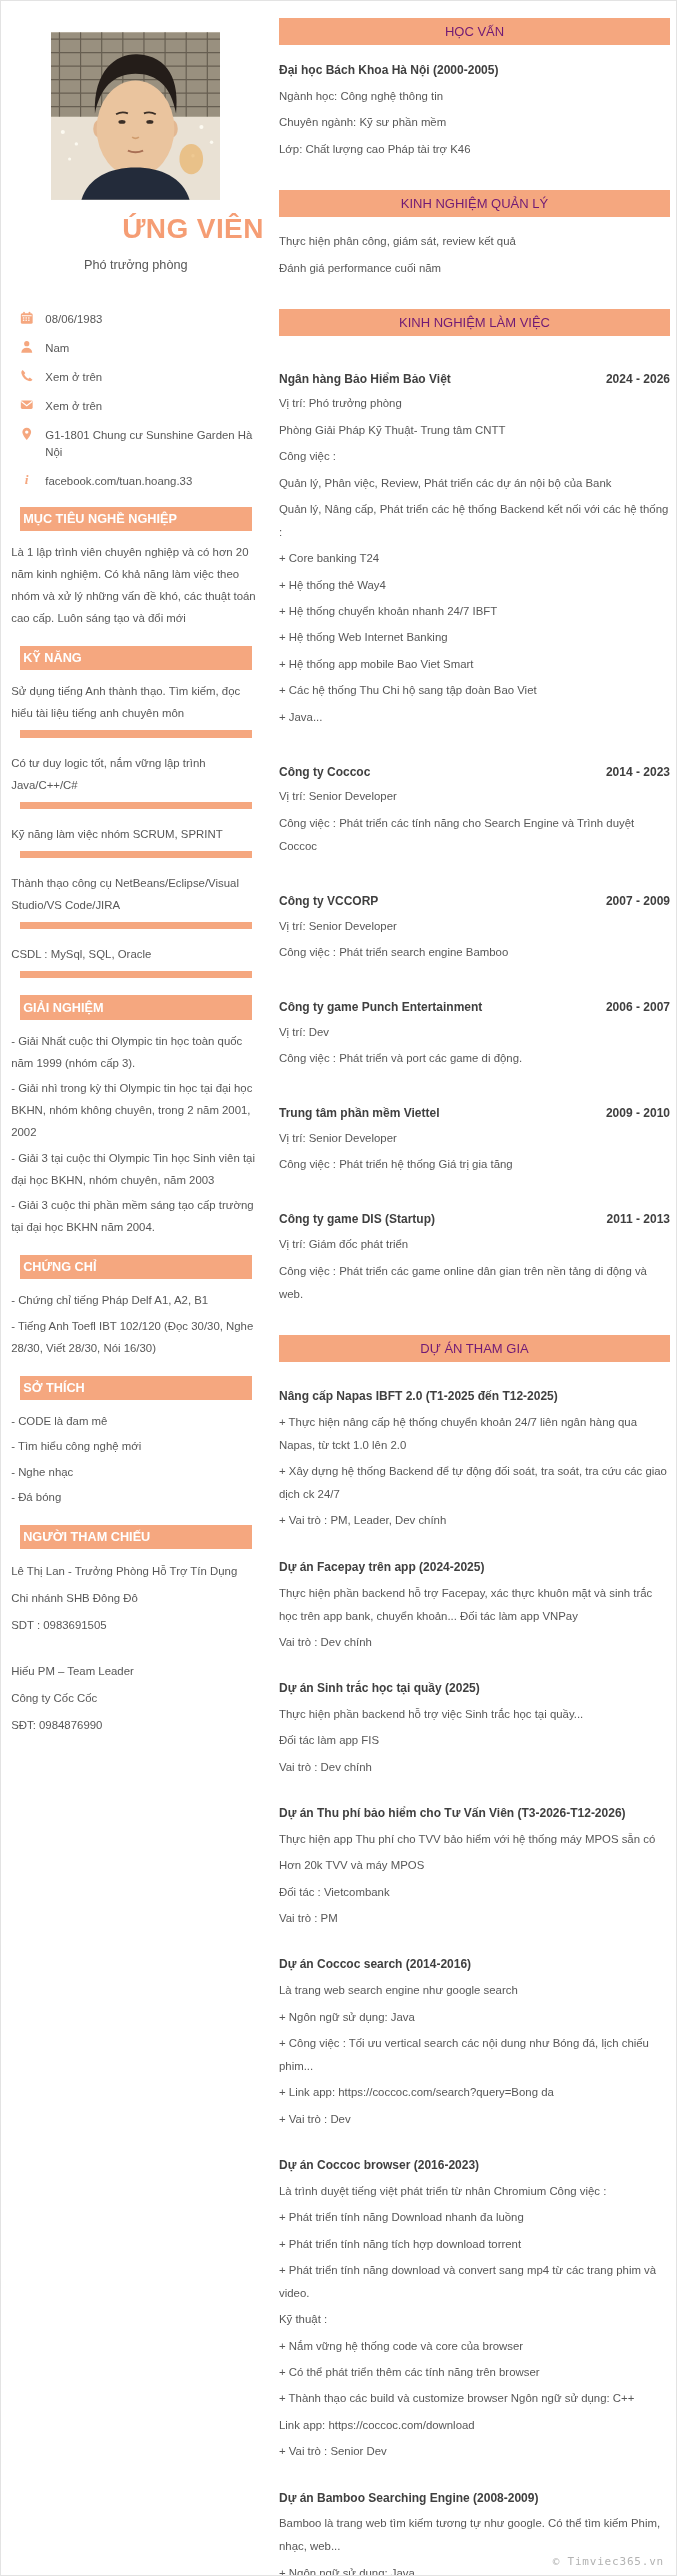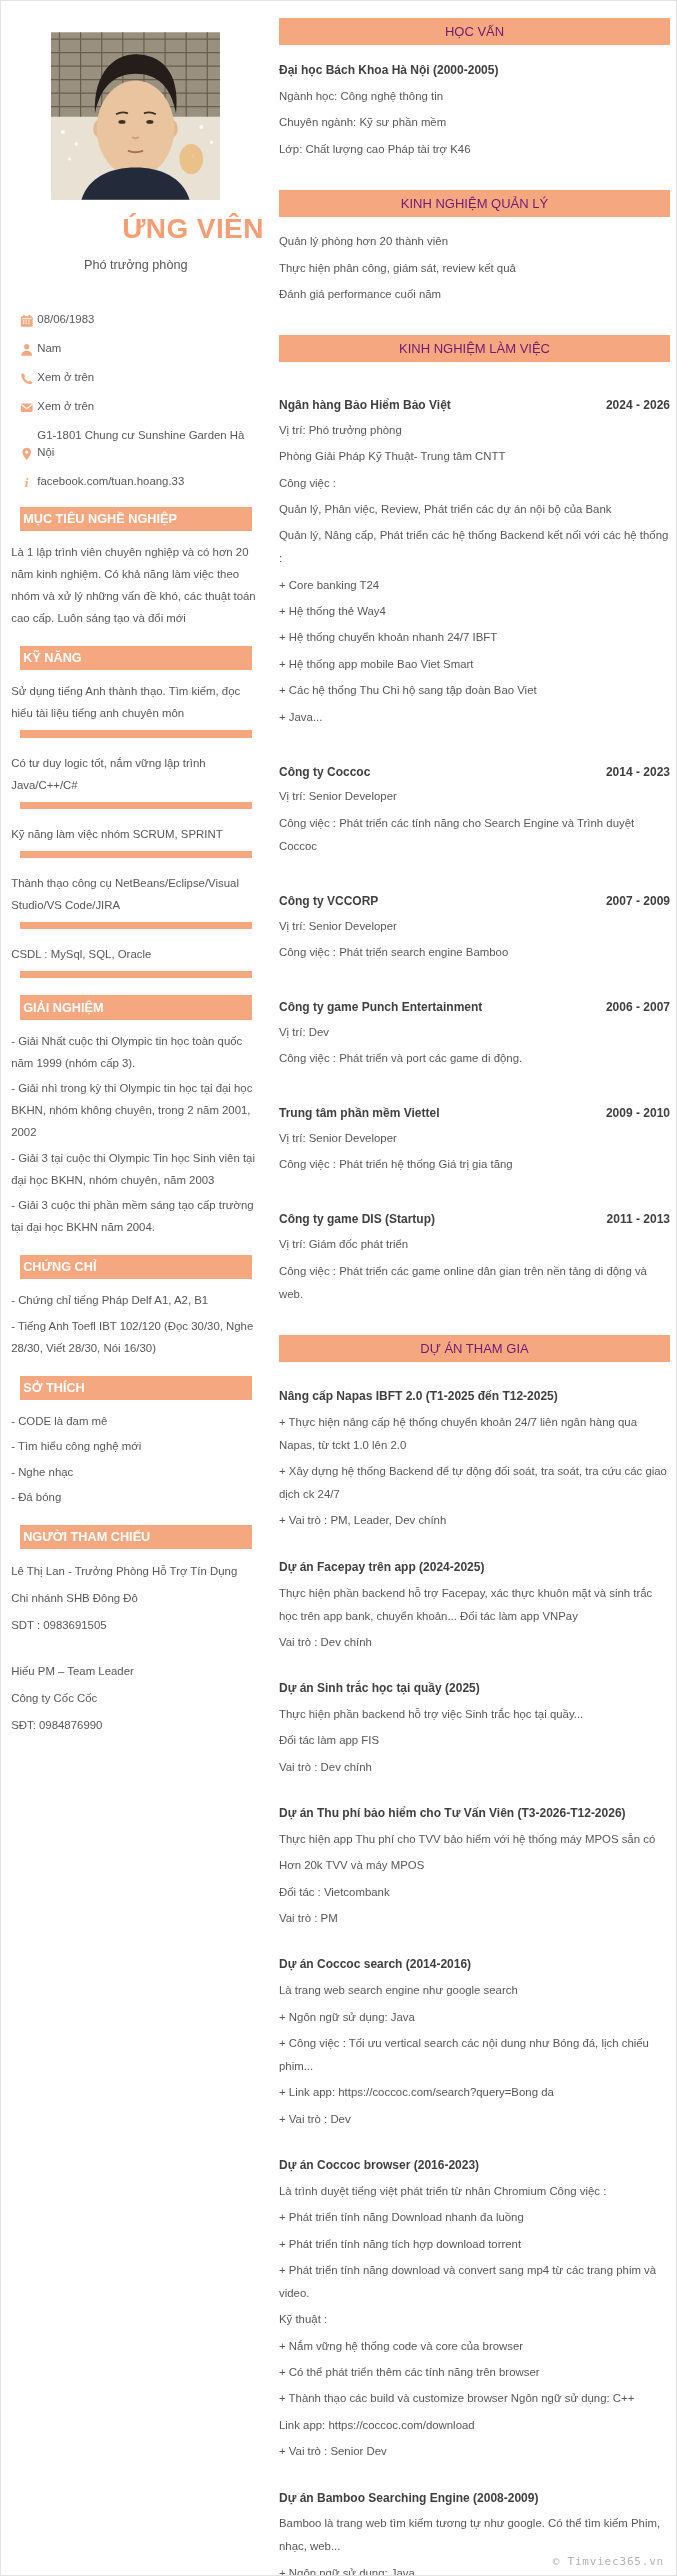--- a/index.html
+++ b/index.html
@@ -6,21 +6,21 @@
   .page{position:relative;width:677px;height:2576px;box-sizing:border-box;background:#fff;
         border:0.8px solid #e3e3e3;overflow:hidden;color:#575757;
         font-family:"Liberation Sans","DejaVu Sans",sans-serif;}
   .left{position:absolute;left:6.8px;top:0;width:256px;}
   .right{position:absolute;left:278px;top:17px;width:391px;}
   .photo{display:block;width:169px;height:168px;margin:30.5px auto 0;}
   .name{margin:13.5px 0 0;text-align:right;font-size:28px;font-weight:bold;
         color:var(--name-accent,#f59d74);letter-spacing:0.4px;}
   .subtitle{margin:12.7px 0 0;text-align:center;font-size:12.7px;color:#575757;}
   .contacts{margin:39px 0 0;padding:0 5.1px 0 12px;}
-  .contact-row{display:flex;align-items:flex-end;gap:4px;margin-bottom:12px;
+  .contact-row{display:flex;align-items:flex-start;gap:12px;margin-bottom:12px;
         font-size:11.4px;line-height:17px;color:#575757;}
   .cicon{flex:0 0 13.5px;width:13.5px;height:13.5px;margin-top:0.8px;color:var(--accent,#f5a77f);}
   .cicon svg{width:13.5px;height:13.5px;display:block;}
   .it-i{font-family:"Liberation Serif","DejaVu Serif",serif;font-style:italic;font-weight:bold;
         font-size:13.5px;line-height:13.5px;color:var(--accent,#f5a77f);display:block;text-align:center;}
   .lbar{background:var(--accent,#f5a77f);color:#fff;font-weight:bold;font-size:12.7px;
         text-align:left;padding:5.1px 3.4px;margin:17px 12px 10.2px;}
   .para,.line,.skill-text{font-size:11.4px;line-height:22px;margin:0 3.4px 3.4px;}
   .skill{margin:5.1px 0 0;}
   .skill-bar{height:7.6px;background:var(--accent,#f5a77f);margin:6px 12px 13.5px;}
@@ -220,39 +220,39 @@
   <main class="right">
       <section class="rsec">
         <div class="rbar">HỌC VẤN</div>
         <p class="rline bold">Đại học Bách Khoa Hà Nội  (2000-2005)</p>
         <p class="rline">Ngành học: Công nghệ thông tin</p>
         <p class="rline">Chuyên ngành: Kỹ sư phần mềm</p>
         <p class="rline">Lớp: Chất lượng cao Pháp tài trợ K46</p>
       </section>
       <section class="rsec">
         <div class="rbar">KINH NGHIỆM QUẢN LÝ</div>
-        <p class="rline">Quản lý phòng hơn 20 thành viên</p>
         <p class="rline">Thực hiện phân công, giám sát, review kết quả</p>
         <p class="rline">Đánh giá performance cuối năm</p>
       </section>
       <section class="rsec">
         <div class="rbar">KINH NGHIỆM LÀM VIỆC</div>
         <div class="job">
           <div class="job-head">
             <span>Ngân hàng Bảo Hiểm Bảo Việt</span>
             <span>2024 - 2026</span>
           </div>
           <p class="rline">Vị trí: Phó trưởng phòng</p>
           <p class="rline">Phòng Giải Pháp Kỹ Thuật- Trung tâm CNTT</p>
           <p class="rline">Công việc :</p>
           <p class="rline">Quản lý, Phân việc, Review, Phát triển các dự án nội bộ của Bank</p>
           <p class="rline">Quản lý, Nâng cấp, Phát triển các hệ thống Backend kết nối với các hệ thống :</p>
           <p class="rline">+ Core banking T24</p>
           <p class="rline">+ Hệ thống thẻ Way4</p>
           <p class="rline">+ Hệ thống chuyển khoản nhanh 24/7 IBFT</p>
+          <p class="rline">+ Hệ thống Web Internet Banking</p>
           <p class="rline">+ Hệ thống app mobile Bao Viet Smart</p>
           <p class="rline">+ Các hệ thống Thu Chi hộ sang tập đoàn Bao Viet</p>
           <p class="rline">+ Java...</p>
         </div>
         <div class="job">
           <div class="job-head">
             <span>Công ty Coccoc</span>
             <span>2014 - 2023</span>
           </div>
           <p class="rline">Vị trí: Senior Developer</p>

